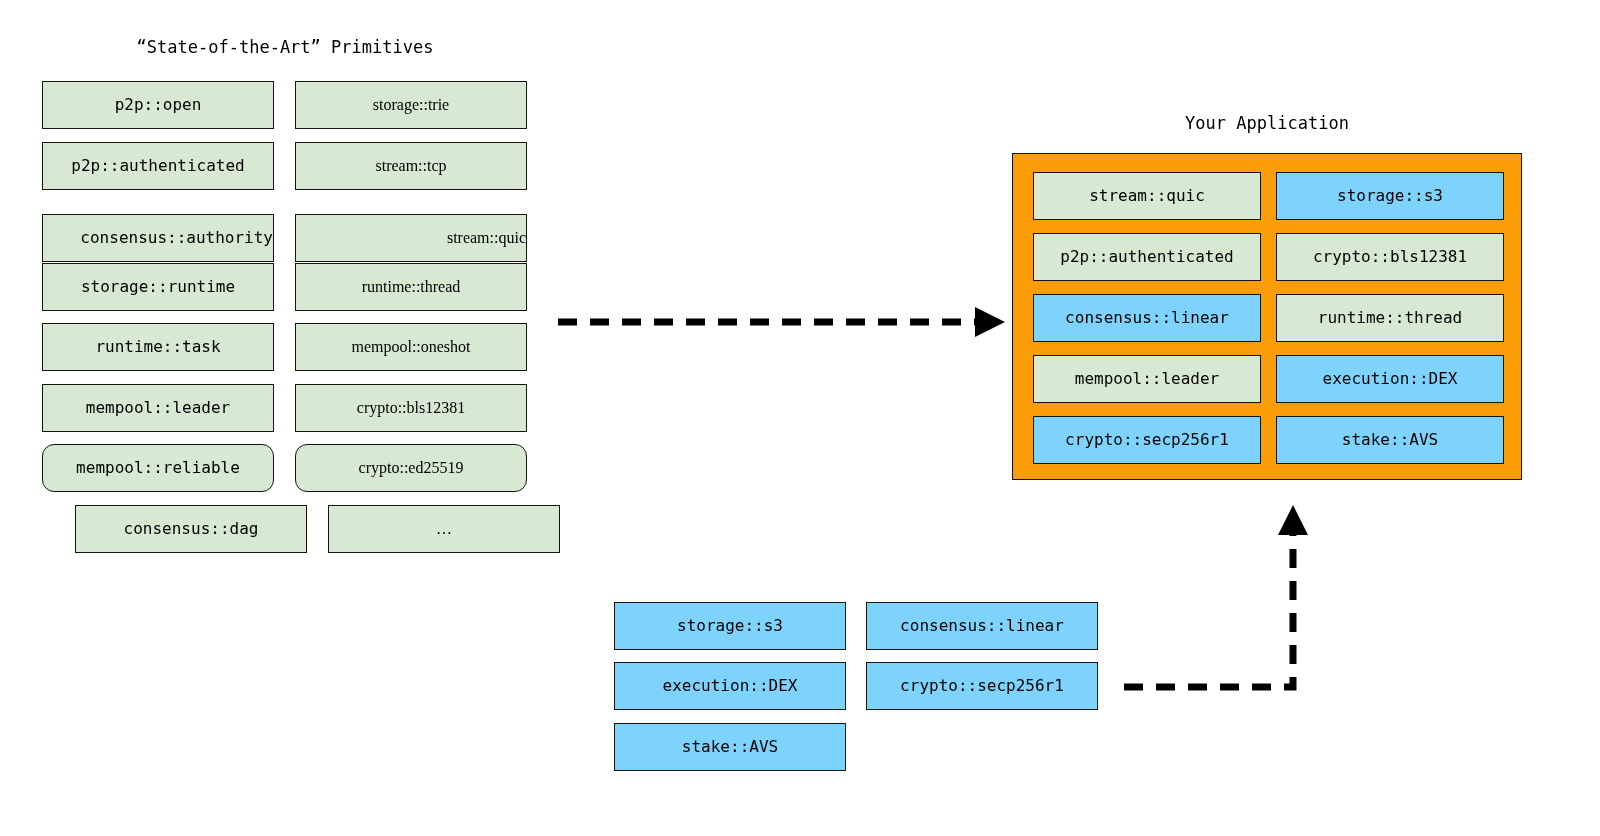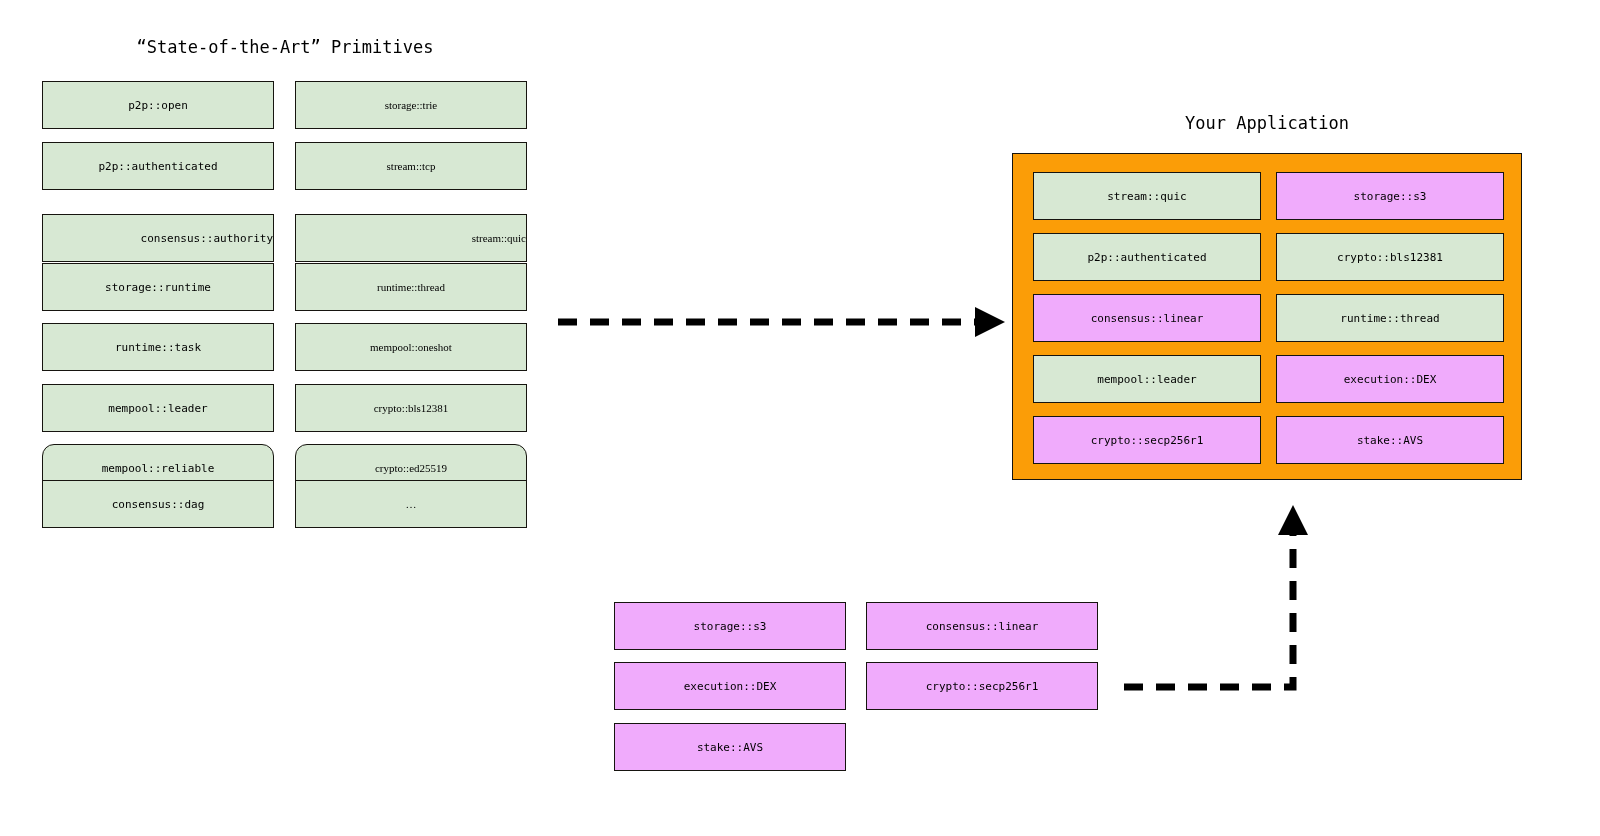--- a/index.html
+++ b/index.html
@@ -49,44 +49,44 @@
   }
 
   
   .module-box {
     position: absolute;
     box-sizing: border-box;
     border: 1.6px solid #16140f;
     display: flex;
     align-items: center;
     justify-content: center;
-    font-size: 11px;
+    font-size: 16px;
     line-height: 1;
     white-space: nowrap;
     color: #000;
   }
   .module-box.green { background: #d7e8d3; }
-  .module-box.pink  { background: #f0abfc; align-items: center; }
+  .module-box.pink  { background: #7dd3fc; align-items: center; }
 
   
   #primitives-group .module-box {
     width: 232px;
     height: 48px;
   }
   #primitives-group .col-a { left: 42px; }
   #primitives-group .col-b { left: 295px; font-family: Liberation Serif, serif; }
 
   .r0 { top: 81px; }
   .r1 { top: 142px; }
   .r2 { top: 214px; justify-content: flex-end; }
   .r3 { top: 263px; }
   .r4 { top: 323px; align-items: center; }
   .r5 { top: 384px; }
   .r6 { top: 444px; border-radius: 12px; }
-  .r7 { top: 480px; }
+  .r7 { top: 505px; margin-left: 33px; }
 
   
   #application-panel {
     position: absolute;
     left: 1012px;
     top: 153px;
     width: 510px;
     height: 327px;
     box-sizing: border-box;
     background: #fb9d07;

